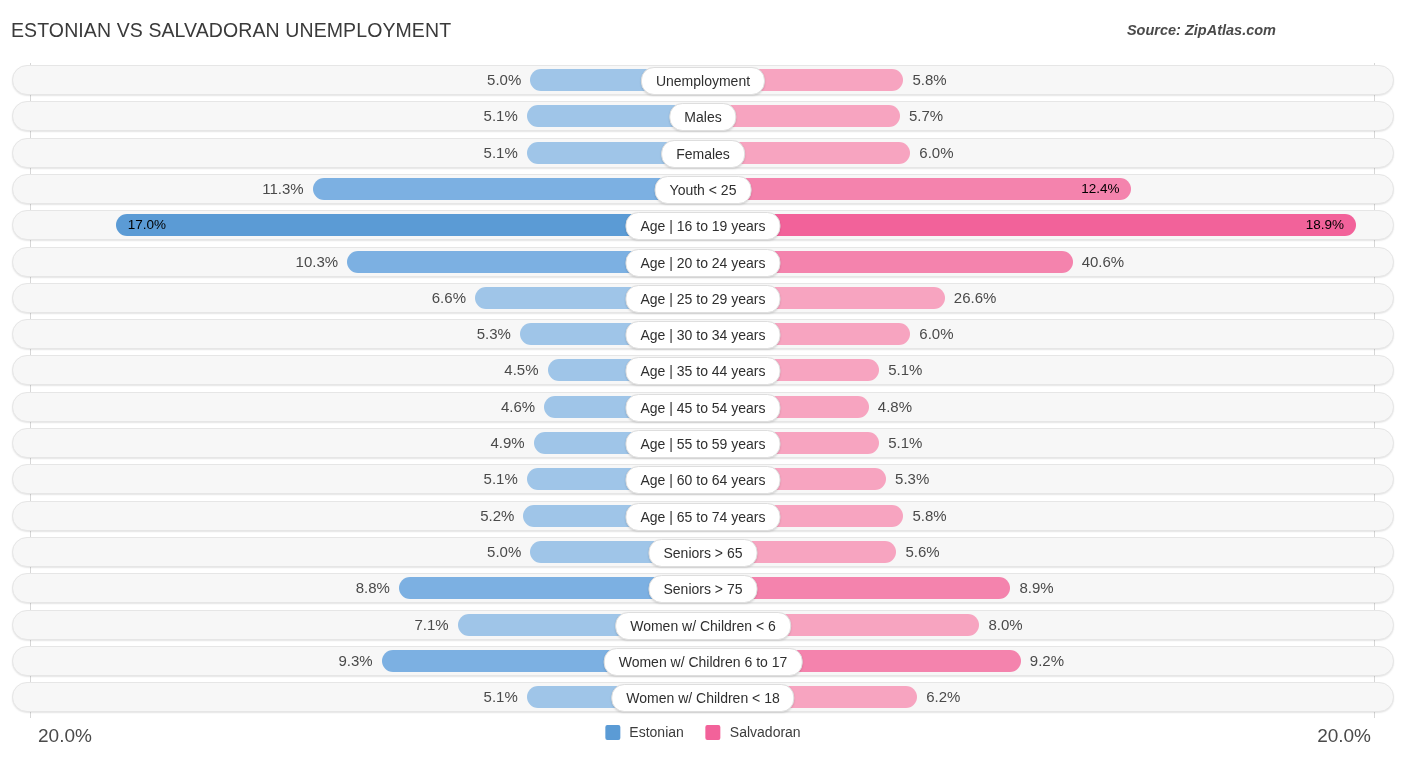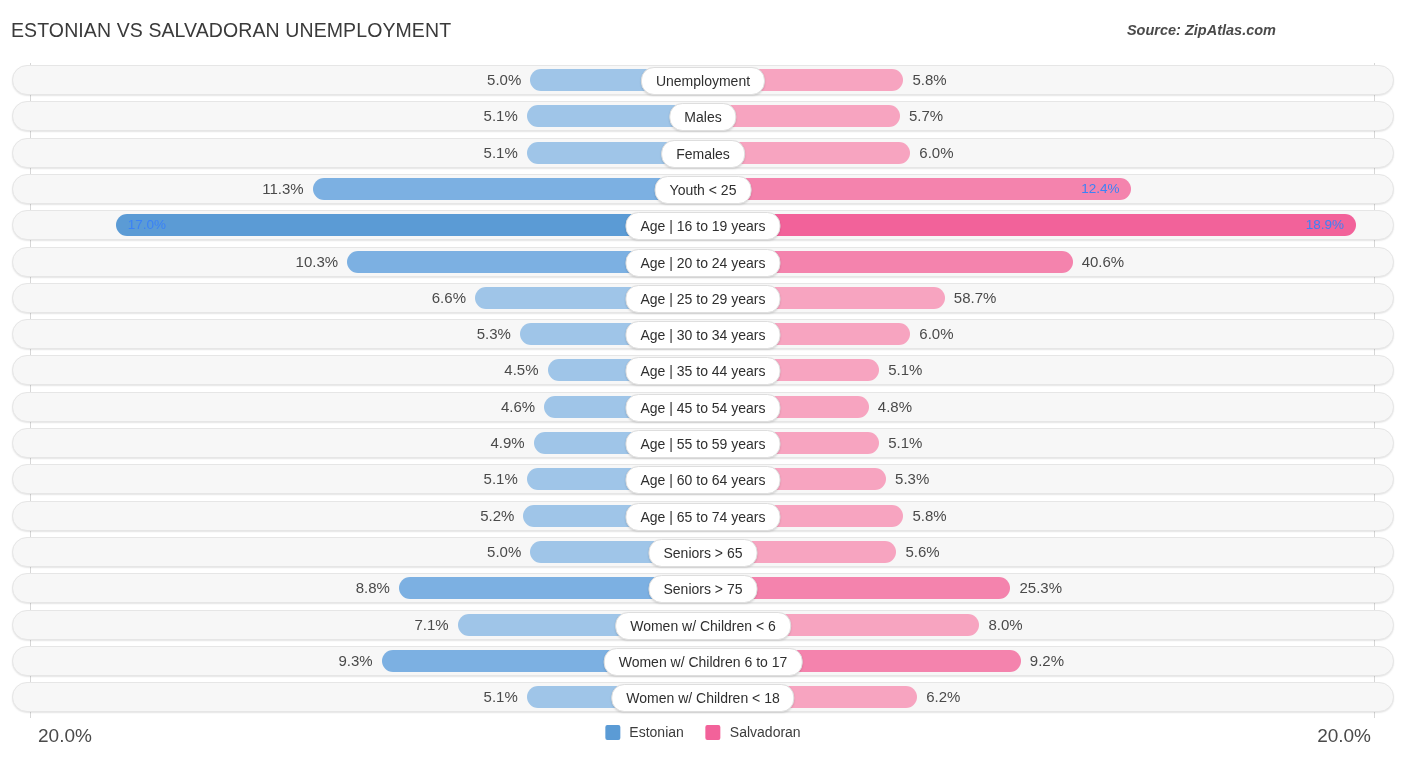--- a/index.html
+++ b/index.html
@@ -99,21 +99,21 @@
     line-height: 18px;
   }
   .val-left  { text-align: right; }
   .val-right { text-align: left; }
 
   
   .val-in {
     position: absolute;
     top: 6px;
     font-size: 13.5px;
-    color: #3b82f6;
+    color: #000000;
     white-space: nowrap;
     line-height: 18px;
   }
 
   
   .center-label {
     position: absolute;
     top: 2px;
     left: 50%;
     transform: translateX(-50%);
@@ -232,21 +232,21 @@
         <div class="bar bar-right" style="width: 369.685px; background: rgb(244, 131, 173);"></div>
         <div class="val val-left" style="right: 1055.87px;">10.3%</div>
         <div class="val val-right" style="left: 1069.68px;">40.6%</div>
         <div class="center-label">Age | 20 to 24 years</div>
       </div>
       <div class="row" style="top: 224.8px;">
         <div class="track"></div>
         <div class="bar bar-left" style="width: 228.03px; background: rgb(159, 197, 232);"></div>
         <div class="bar bar-right" style="width: 241.85px; background: rgb(247, 164, 192);"></div>
         <div class="val val-left" style="right: 928.03px;">6.6%</div>
-        <div class="val val-right" style="left: 941.85px;">58.7%</div>
+        <div class="val val-right" style="left: 941.85px;">26.6%</div>
         <div class="center-label">Age | 25 to 29 years</div>
       </div>
       <div class="row" style="top: 261.1px;">
         <div class="track"></div>
         <div class="bar bar-left" style="width: 183.115px; background: rgb(159, 197, 232);"></div>
         <div class="bar bar-right" style="width: 207.3px; background: rgb(247, 164, 192);"></div>
         <div class="val val-left" style="right: 883.115px;">5.3%</div>
         <div class="val val-right" style="left: 907.3px;">6.0%</div>
         <div class="center-label">Age | 30 to 34 years</div>
       </div>
@@ -296,21 +296,21 @@
         <div class="bar bar-right" style="width: 193.48px; background: rgb(247, 164, 192);"></div>
         <div class="val val-left" style="right: 872.75px;">5.0%</div>
         <div class="val val-right" style="left: 893.48px;">5.6%</div>
         <div class="center-label">Seniors &gt; 65</div>
       </div>
       <div class="row" style="top: 515.2px;">
         <div class="track"></div>
         <div class="bar bar-left" style="width: 304.04px; background: rgb(124, 176, 226);"></div>
         <div class="bar bar-right" style="width: 307.495px; background: rgb(244, 131, 173);"></div>
         <div class="val val-left" style="right: 1004.04px;">8.8%</div>
-        <div class="val val-right" style="left: 1007.5px;">25.3%</div>
+        <div class="val val-right" style="left: 1007.5px;">8.9%</div>
         <div class="center-label">Seniors &gt; 75</div>
       </div>
       <div class="row" style="top: 551.5px;">
         <div class="track"></div>
         <div class="bar bar-left" style="width: 245.305px; background: rgb(159, 197, 232);"></div>
         <div class="bar bar-right" style="width: 276.4px; background: rgb(247, 164, 192);"></div>
         <div class="val val-left" style="right: 945.305px;">7.1%</div>
         <div class="val val-right" style="left: 976.4px;">8.0%</div>
         <div class="center-label">Women w/ Children &lt; 6</div>
       </div>

